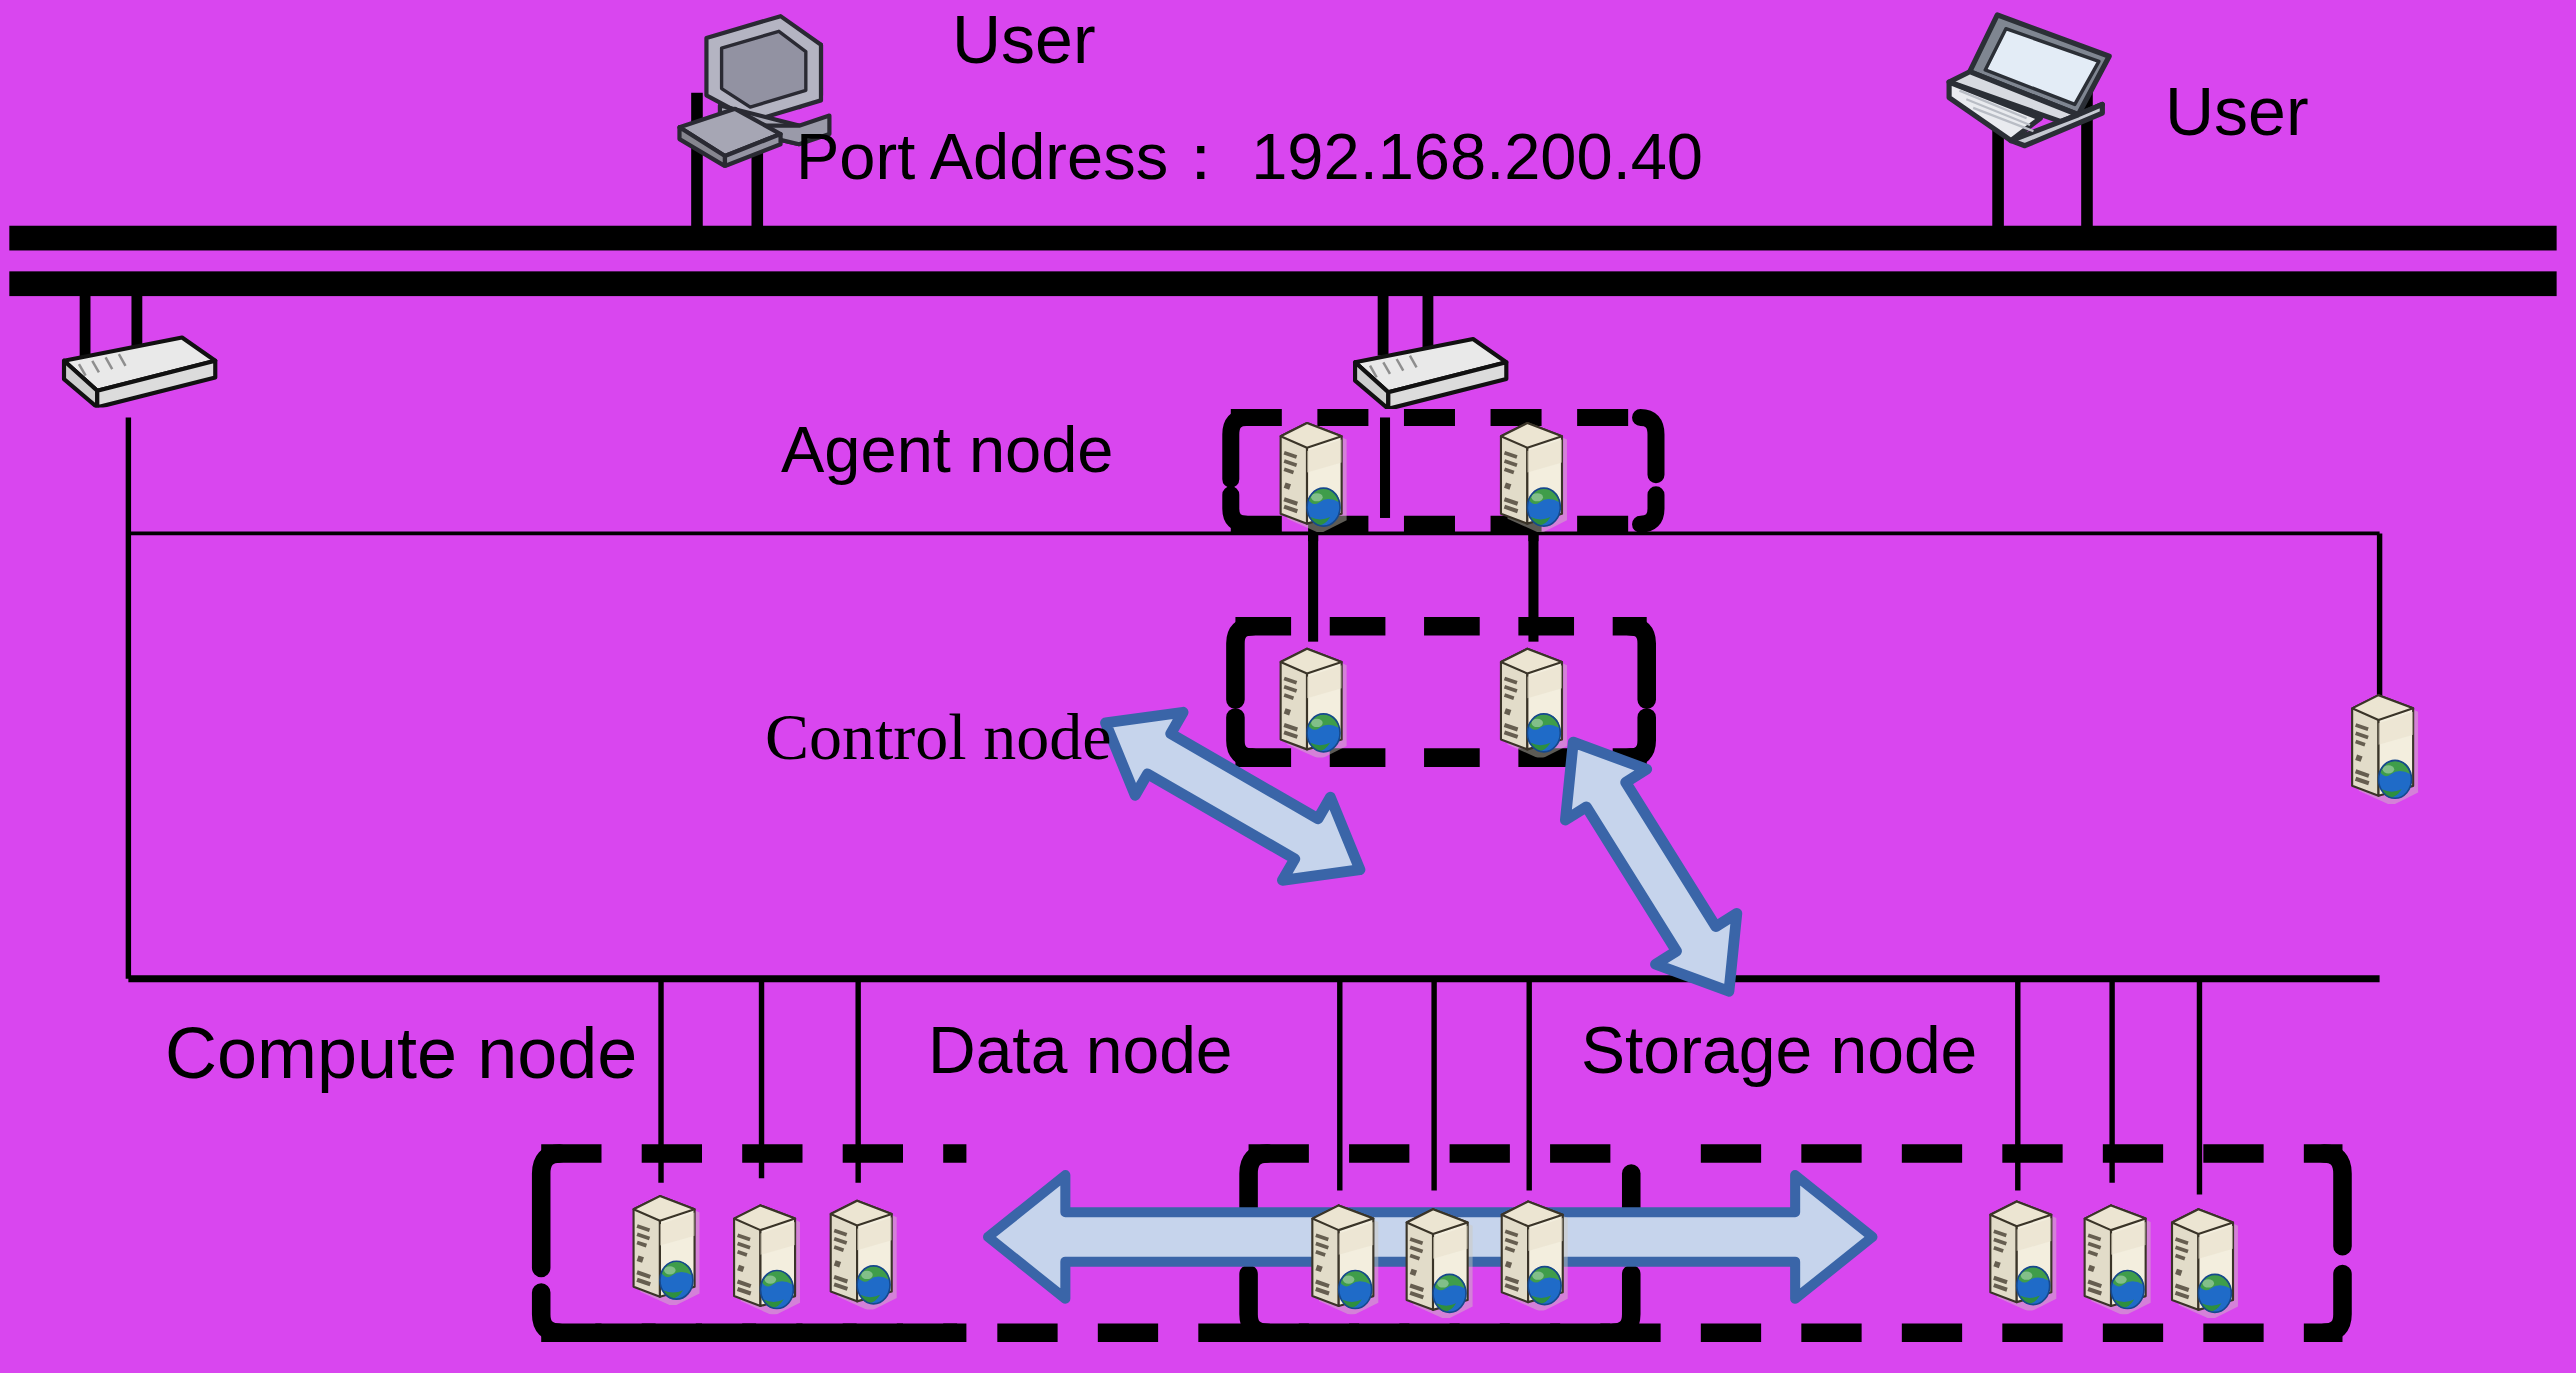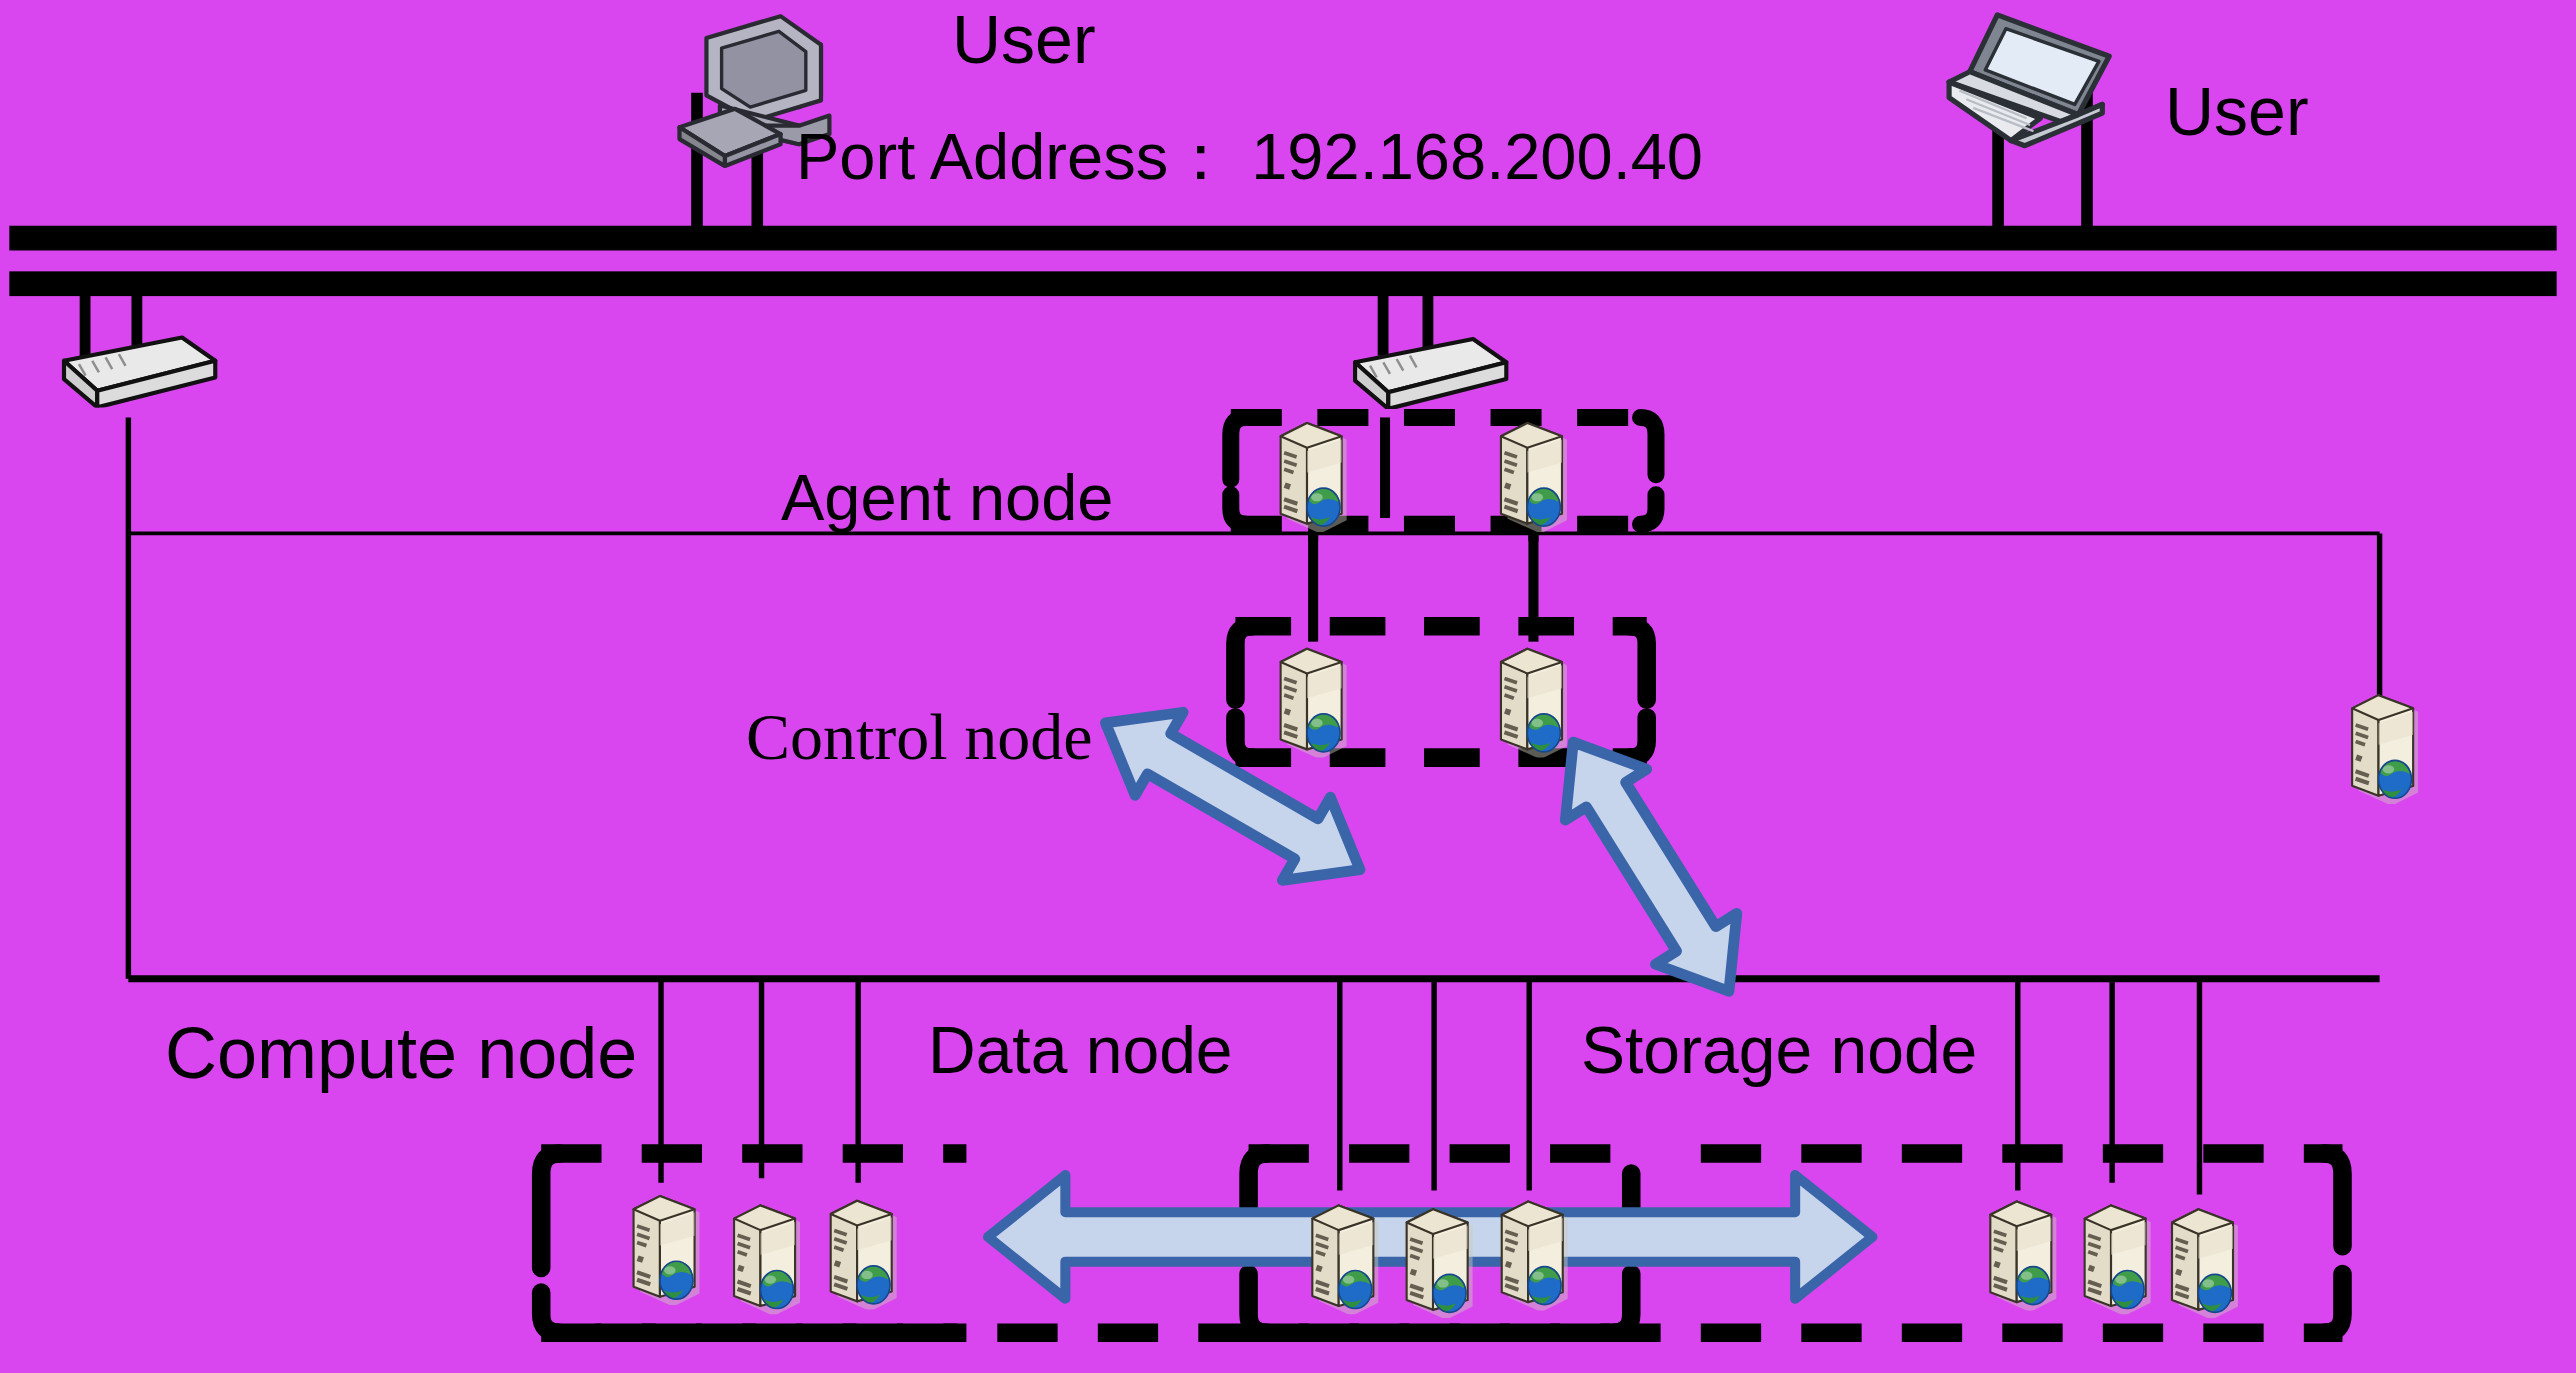--- a/index.html
+++ b/index.html
@@ -1,21 +1,21 @@
 <!DOCTYPE html>
 <html style="font-size:12.4px"><head>
 <meta charset="utf-8">
 <style>
   html,body{margin:0;padding:0;background:#fff;}
   body{font-family:"Liberation Sans",sans-serif;}
   #stage{position:relative;width:2576px;height:1373px;background:#d946ef;overflow:hidden;}
   #stage svg{position:absolute;left:0;top:0;width:2576px;height:1373px;}
   .lbl{position:absolute;white-space:nowrap;color:#000;line-height:1;}
   .lbl-sans{font-family:"Liberation Sans",sans-serif;}
-  .lbl-serif{font-family:"Liberation Serif",serif;}
+  .lbl-serif{font-family:"Liberation Serif",serif;margin-left:19px;}
 </style>
 </head>
 <body>
 
 <div id="stage">
 
 <svg viewBox="0 0 3332 1776" xmlns="http://www.w3.org/2000/svg">
   <defs>
 
     <symbol id="sym-server" viewBox="0 0 100 150">
@@ -274,21 +274,21 @@
         <use href="#sym-server" x="2785" y="1545" width="130" height="160"></use>
       </g>
 </svg>
 
 <div class="lbl lbl-sans" style="left:952px; top:5.4px; font-size:68px;">User</div>
 
 <div class="lbl lbl-sans" style="left:796px; top:124px; font-size:65px;">Port Address： 192.168.200.40</div>
 
 <div class="lbl lbl-sans" style="left:2165px; top:77px; font-size:68px;">User</div>
 
-<div class="lbl lbl-sans" style="left:781px; top:417px; font-size:65px;margin-top:48px;">Agent node</div>
+<div class="lbl lbl-sans" style="left:781px; top:417px; font-size:65px;">Agent node</div>
 
 <div class="lbl lbl-serif" style="left:746px; top:704px; font-size:66px;">Control node</div>
 
 
 <div class="lbl lbl-sans" style="left:165px; top:1017px; font-size:72px;text-align:right;">Compute node</div>
 
 <div class="lbl lbl-sans" style="left:928px; top:1017px; font-size:66px;text-align:right;">Data node</div>
 
 <div class="lbl lbl-sans" style="left:1581px; top:1017px; font-size:66px;">Storage node</div>
 

